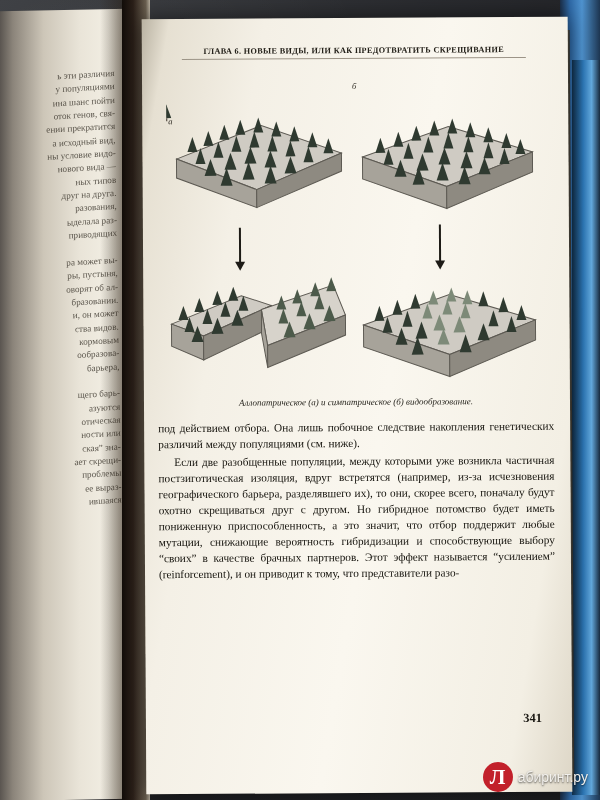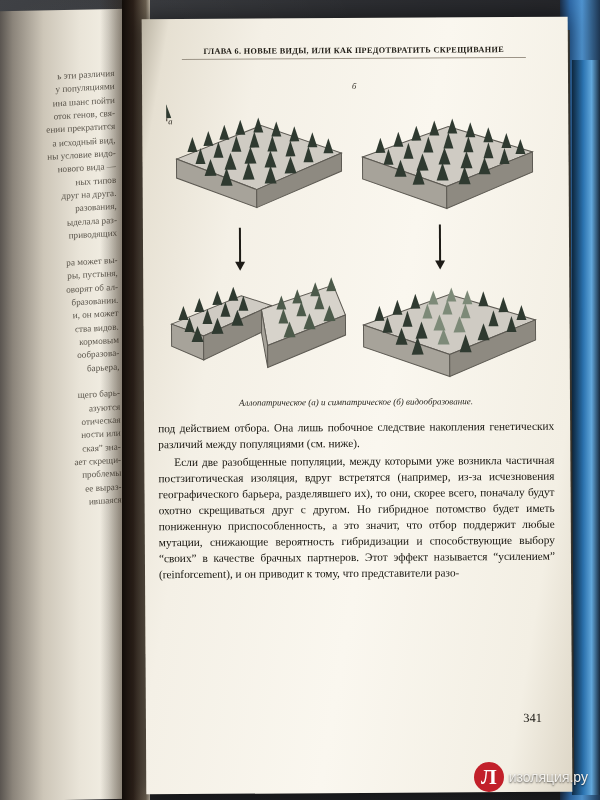--- a/index.html
+++ b/index.html
@@ -66,21 +66,21 @@
   .arrow{position:absolute;width:2px;background:#1d1b16;}
   .arrow:after{content:"";position:absolute;bottom:-7px;left:-4px;
     border-left:5px solid transparent;border-right:5px solid transparent;border-top:9px solid #1d1b16;}
 
   .caption{font-size:9px;font-style:italic;text-align:center;margin-top:4px;color:#201e17;}
 
   .body-text{font-size:11.3px;line-height:1.42;text-align:justify;margin-top:12px;color:#17150f;}
   .body-text p{margin:0 0 2px 0;text-indent:16px;}
   .body-text .noind{text-indent:0;}
 
-  .folio{position:absolute;right:14px;bottom:58px;font-size:12.5px;font-weight:normal;color:#1a1813;}
+  .folio{position:absolute;right:14px;bottom:58px;font-size:12.5px;font-weight:bold;color:#1a1813;}
 
   
   .wm{position:absolute;right:12px;bottom:8px;display:flex;align-items:center;gap:5px;
     font-family:"Liberation Sans", sans-serif;}
   .wm-badge{width:30px;height:30px;border-radius:50%;background:#c2202a;
     color:#fff;font-size:21px;font-weight:bold;display:flex;align-items:center;justify-content:center;
     font-family:"Liberation Serif", serif;}
   .wm-text{color:#f2f0ec;font-size:14px;text-shadow:0 1px 2px rgba(0,0,0,.7);}
 
   
@@ -487,17 +487,17 @@
       <p class="noind">под действием отбора. Она лишь побочное следствие накопления генетических различий между популяциями (см. ниже).</p>
       <p>Если две разобщенные популяции, между которыми уже возникла частичная постзиготическая изоляция, вдруг встретятся (например, из-за исчезновения географического барьера, разделявшего их), то они, скорее всего, поначалу будут охотно скрещиваться друг с другом. Но гибридное потомство будет иметь пониженную приспособленность, а это значит, что отбор поддержит любые мутации, снижающие вероятность гибридизации и способствующие выбору “своих” в качестве брачных партнеров. Этот эффект называется “усилением” (reinforcement), и он приводит к тому, что представители разо-</p>
     </div>
 
     <div class="folio">341</div>
   </div>
 
   <div class="wm">
     <div class="wm-badge">Л</div>
     <div class="wm-text">
-      <span>изоляция</span><span>.ру</span>
+      <span>абиринт</span><span>.ру</span>
     </div>
   </div>
 
 </div>
 
 </body></html>

